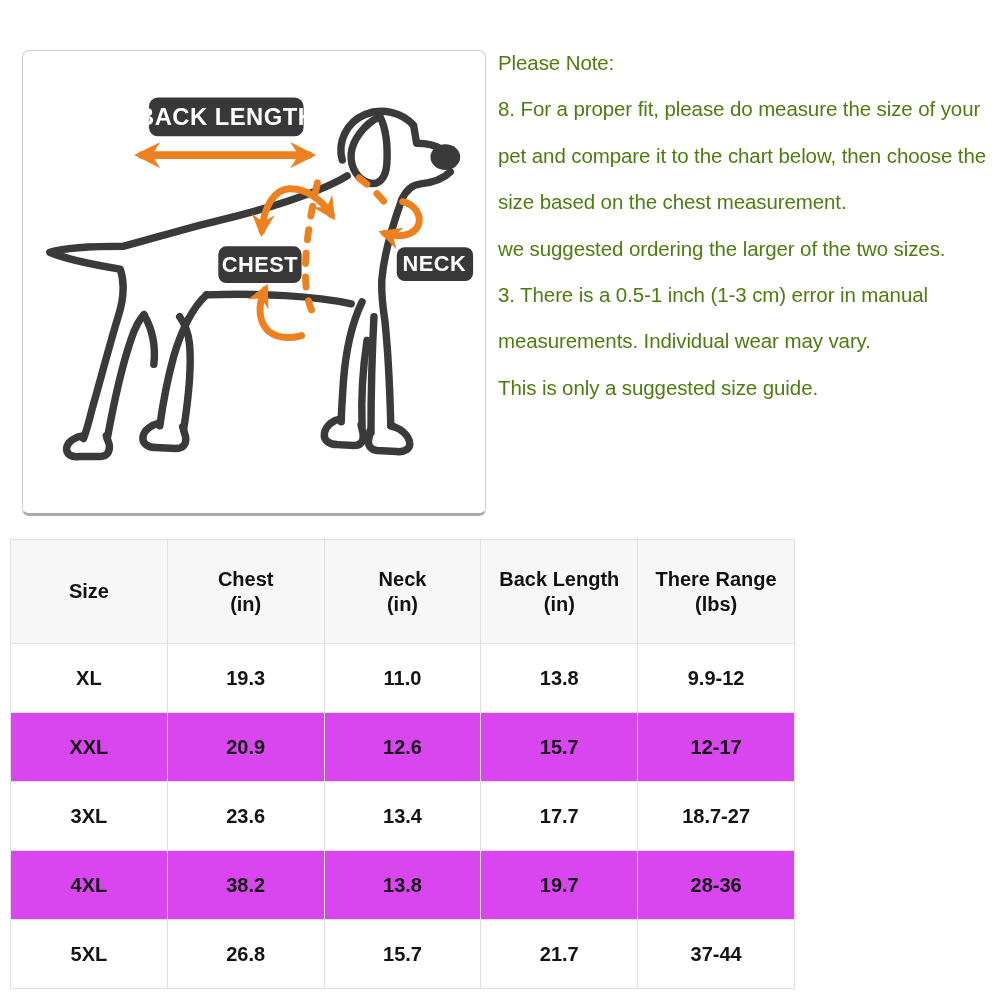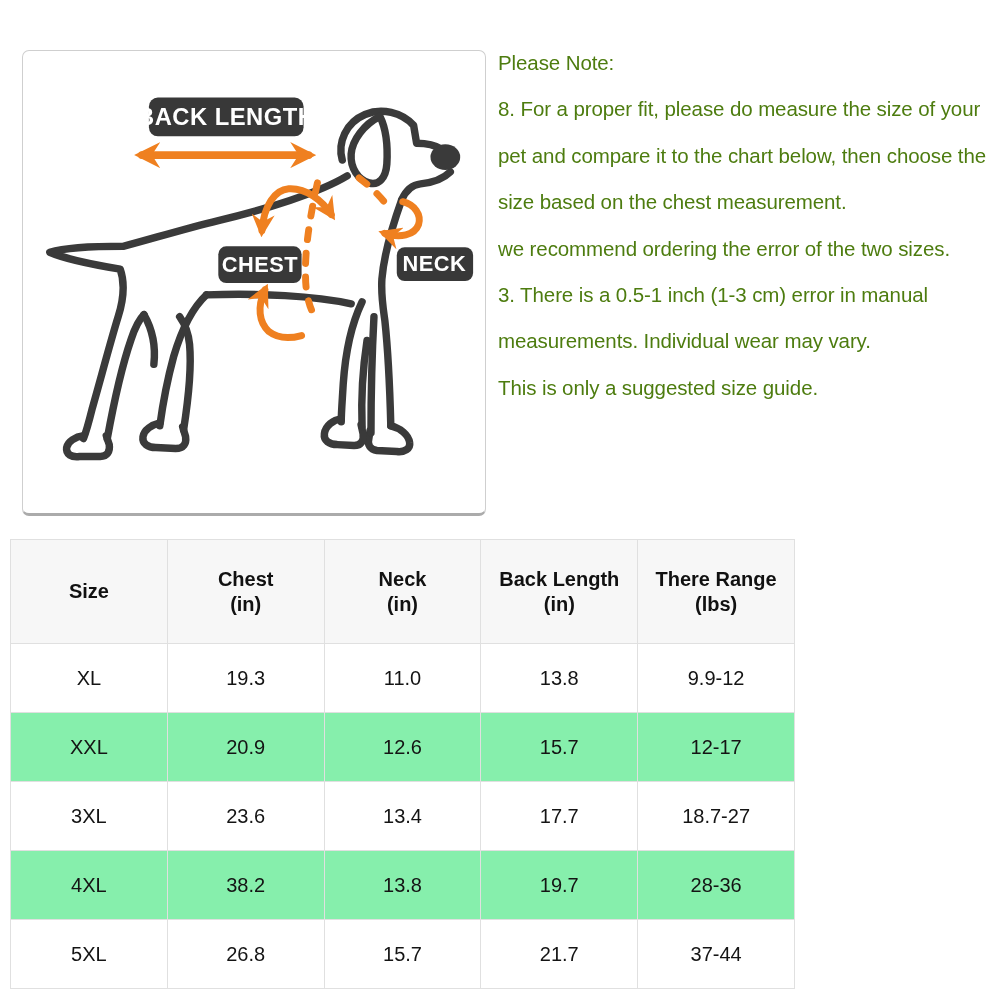--- a/index.html
+++ b/index.html
@@ -18,22 +18,22 @@
   .note-line{font-size:20.5px;line-height:46.4px;color:#4d7c0f;white-space:nowrap;
              letter-spacing:-0.1px;}
 
   
   .size-table{position:absolute;left:10px;top:539px;width:785px;
               border-collapse:collapse;table-layout:fixed;color:#141414;}
   .size-table th,.size-table td{border:1px solid #e0e0e0;text-align:center;
               vertical-align:middle;padding:0;}
   .size-table thead th{height:103px;background:#f7f7f7;font-size:20px;
               font-weight:bold;line-height:1.25;color:#111;}
-  .size-table tbody td{height:68px;font-size:20px;font-weight:normal;}
-  .size-table tbody tr.alt{background:#86efac;}
+  .size-table tbody td{height:68px;font-size:20px;font-weight:bold;}
+  .size-table tbody tr.alt{background:#d946ef;}
 </style>
 </head>
 <body>
 
 <div class="page">
 
   <div class="diagram-box">
     <svg viewBox="0 0 464 466">
       <defs>
         <marker id="ah" viewBox="0 0 10 10" refX="7" refY="5" markerWidth="3.3" markerHeight="3.3" orient="auto-start-reverse" markerUnits="strokeWidth">
@@ -80,21 +80,21 @@
         <text x="414" y="222" font-size="22" letter-spacing="0.5" fill="#ffffff">NECK</text>
       </g>
     </svg>
   </div>
 
   <div class="notes">
       <div class="note-line">Please Note:</div>
       <div class="note-line">8. For a proper fit, please do measure the size of your</div>
       <div class="note-line">pet and compare it to the chart below, then choose the</div>
       <div class="note-line">size based on the chest measurement.</div>
-      <div class="note-line">we recommend ordering the error of the two sizes.</div>
+      <div class="note-line">we suggested ordering the larger of the two sizes.</div>
       <div class="note-line">3. There is a 0.5-1 inch (1-3 cm) error in manual</div>
       <div class="note-line">measurements. Individual wear may vary.</div>
       <div class="note-line">This is only a suggested size guide.</div>
     </div>
 
   <table class="size-table">
     <thead>
       <tr>
           <th>
             <div>Size</div>

